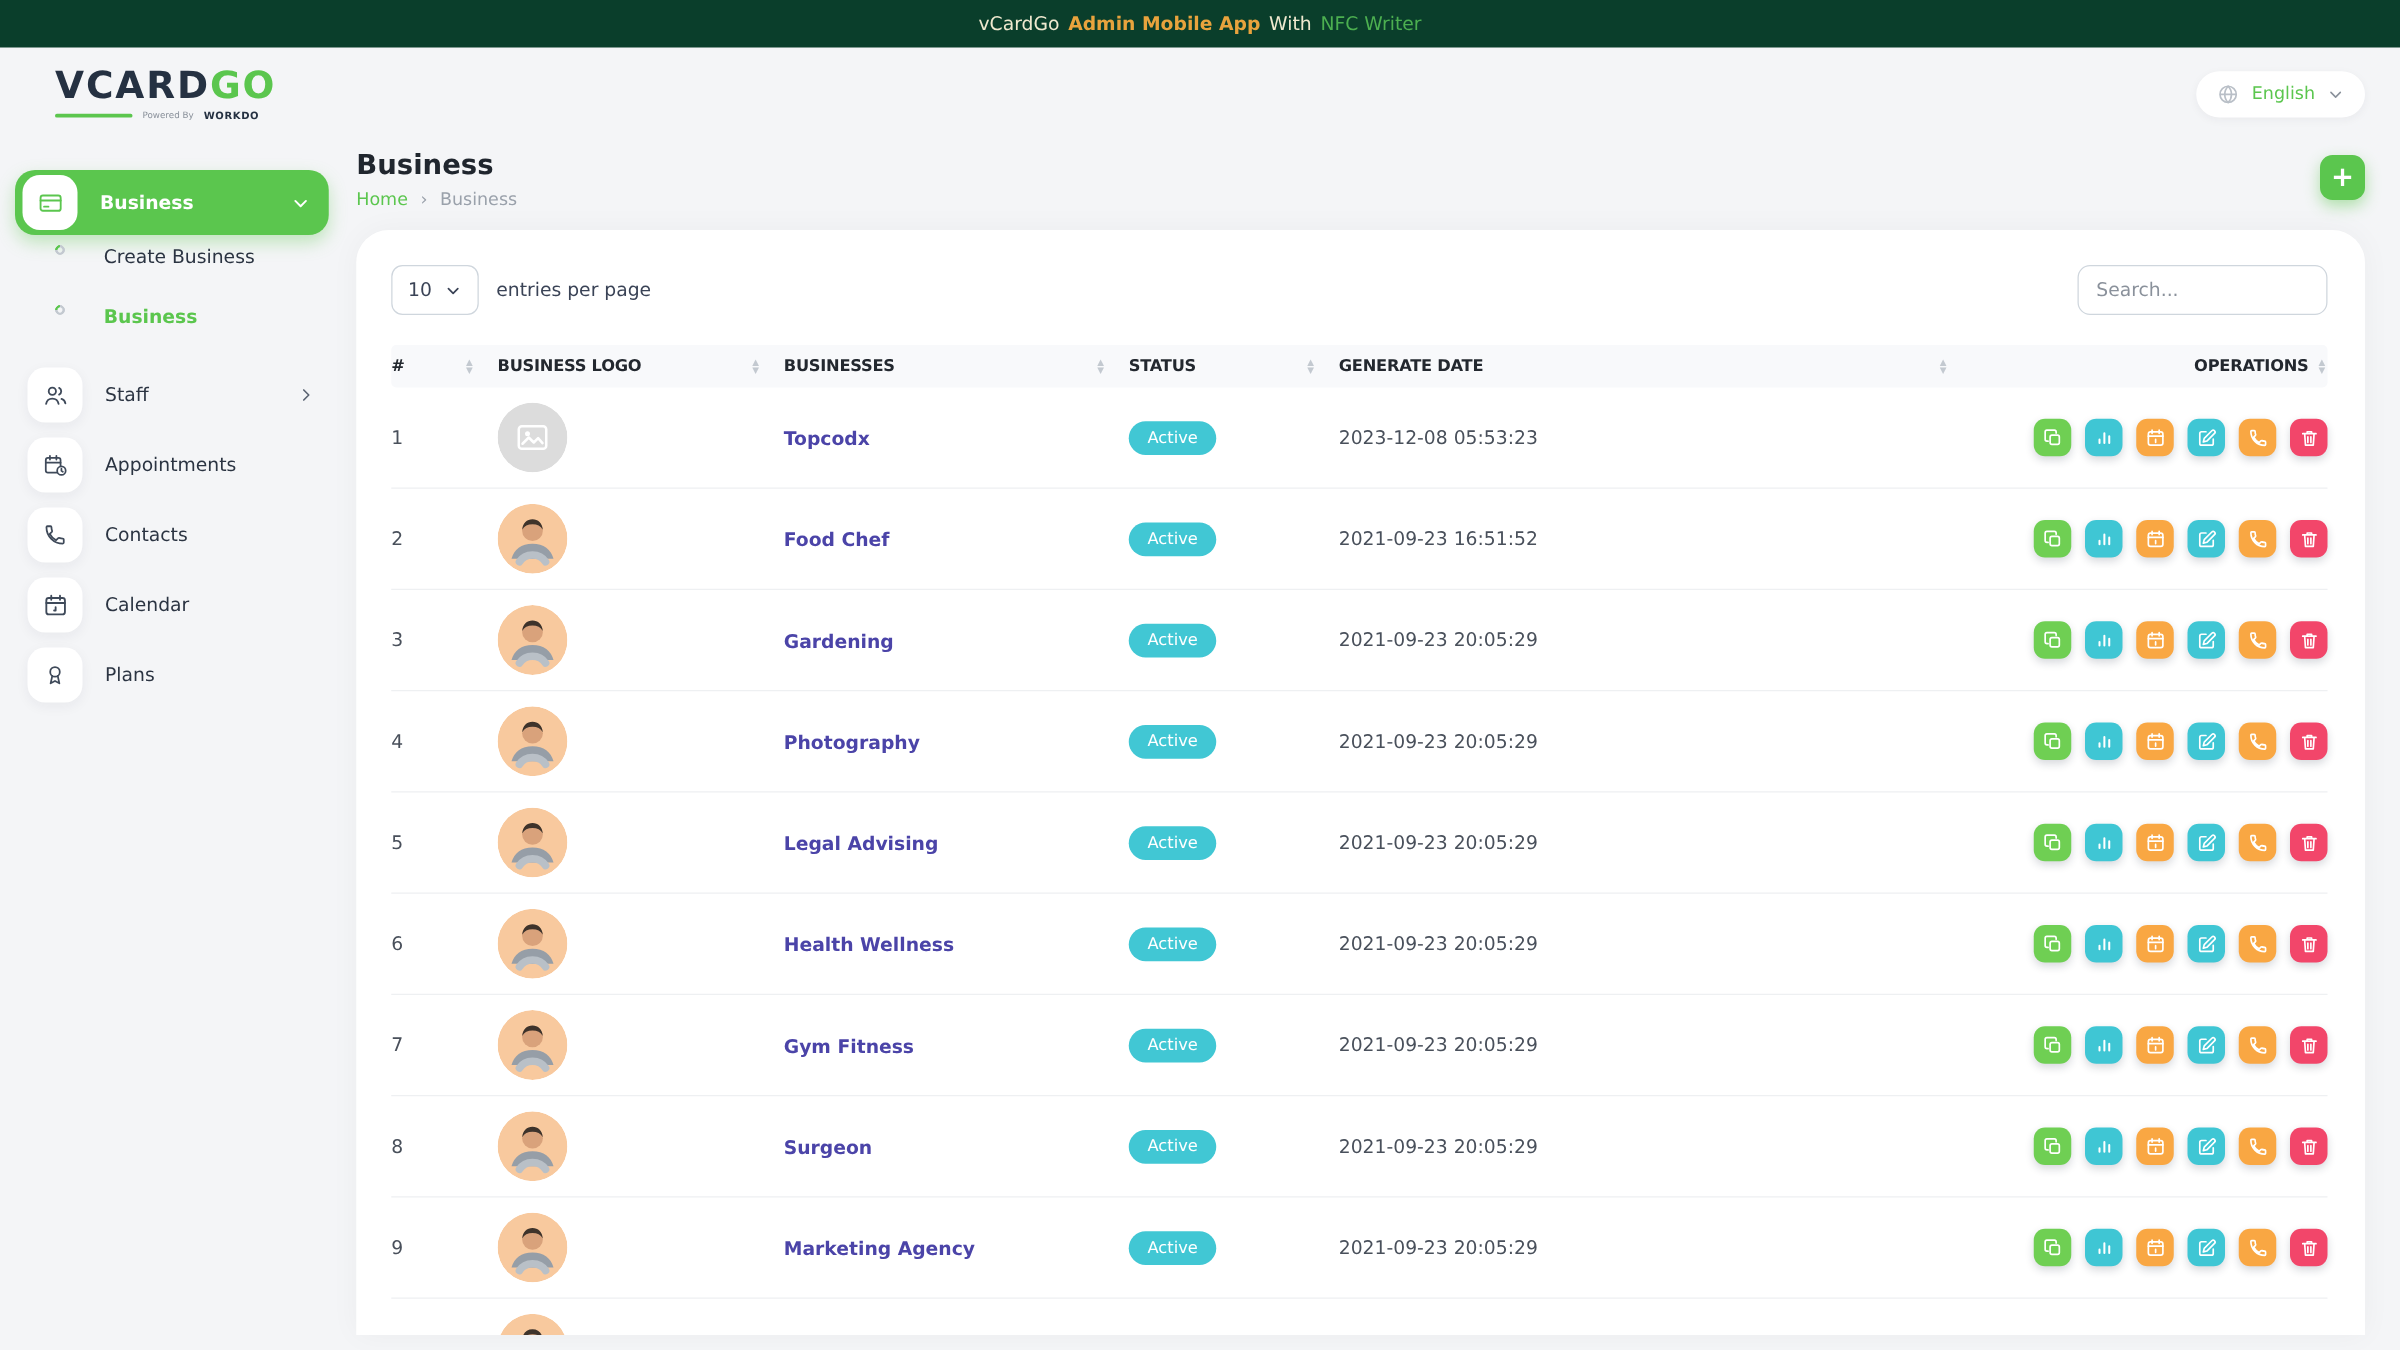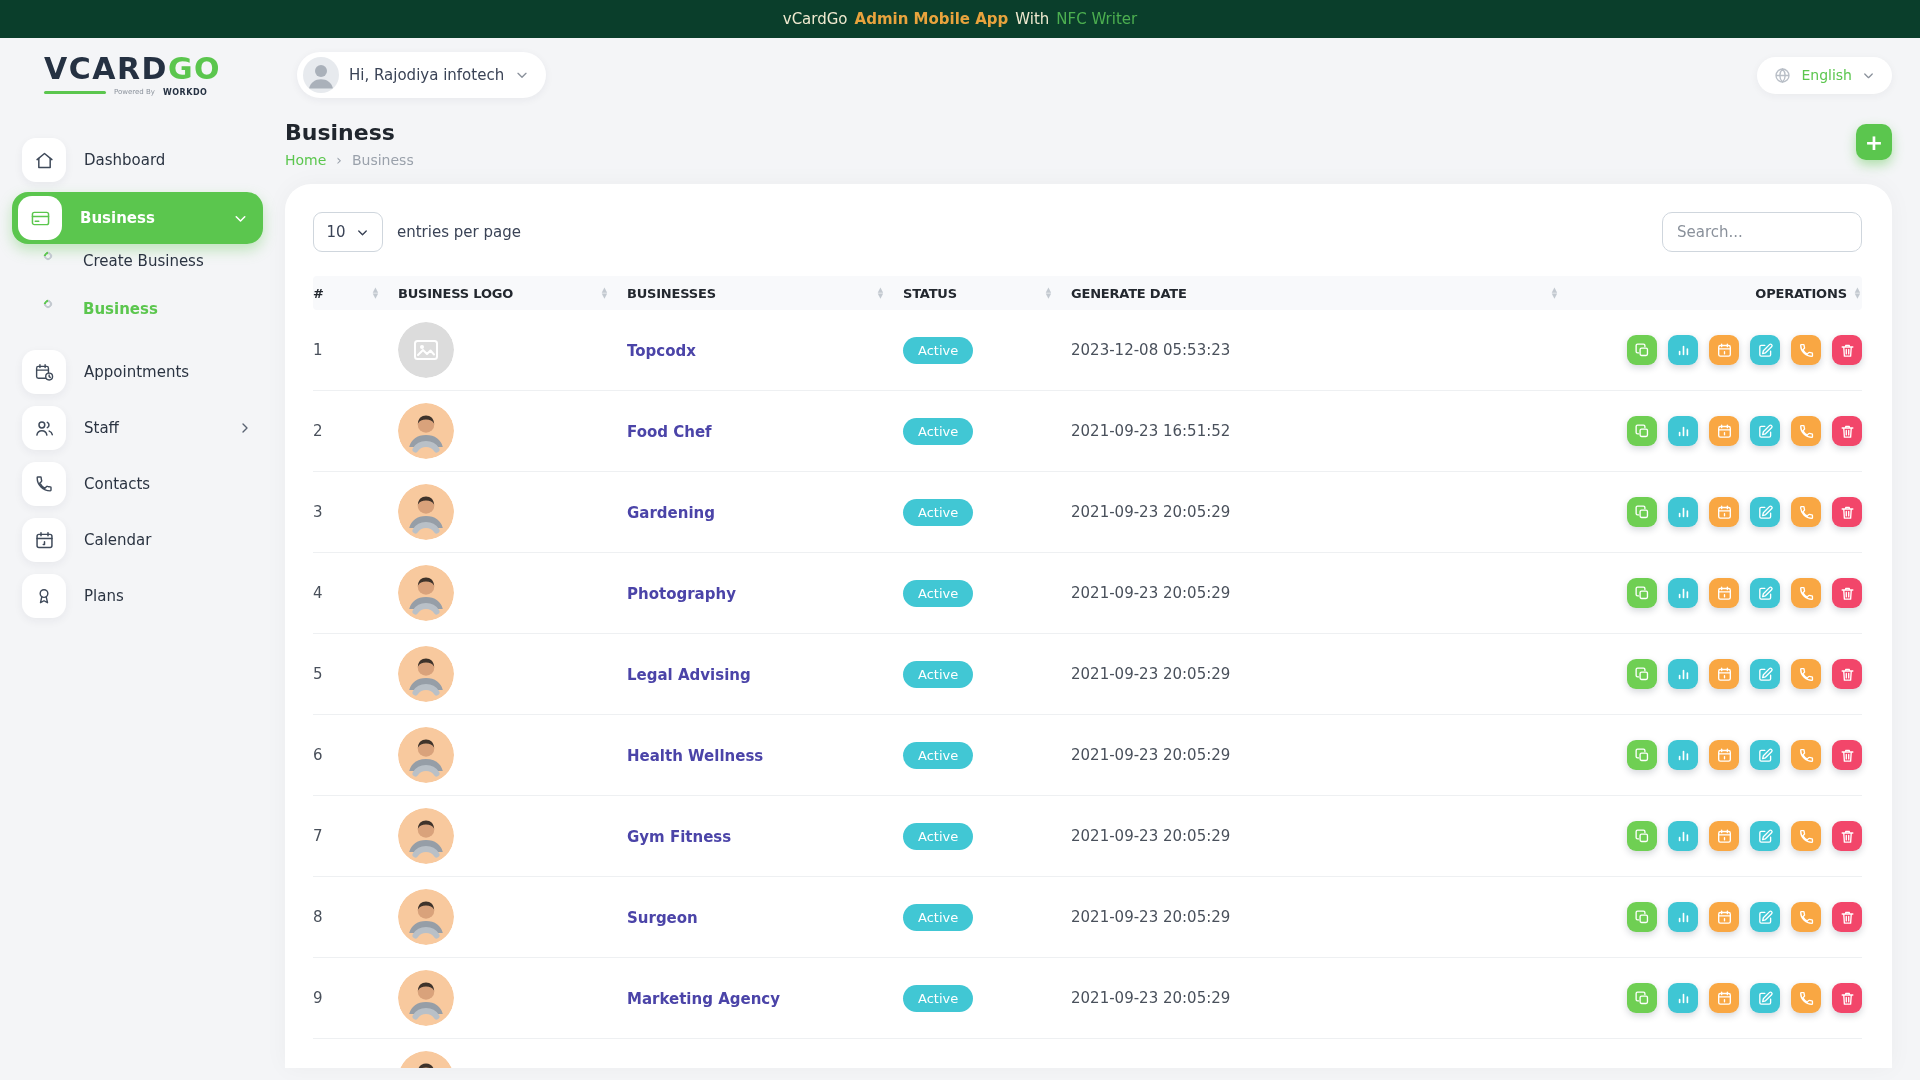--- a/index.html
+++ b/index.html
@@ -93,61 +93,38 @@
 
 <div class="header">
   <div class="logo-box">
     <div class="logo-word"><span>VCARD</span><span class="go">GO</span></div>
     <div class="logo-sub">
       <span class="logo-line"></span>
       <span class="tag">Powered By</span>
       <span class="brand">WORKDO</span>
     </div>
   </div>
-  <div class="user-pill">
-    <span class="user-avatar">
-      <svg viewBox="0 0 24 24" width="36" height="36">
-          <circle cx="12" cy="9.3" r="4" fill="#aab1ba"></circle>
-          <path d="M4 21c.9-4 4.1-6.2 8-6.2s7.1 2.2 8 6.2z" fill="#aab1ba"></path>
-        </svg>
-    </span>
-    <span class="user-name">Hi, Rajodiya infotech</span>
-    <span class="chev">
-      <svg viewBox="0 0 24 24" width="16" height="16" fill="none" stroke="currentColor" stroke-width="2" stroke-linecap="round" stroke-linejoin="round">
-          <path d="M6 9.5l6 6 6-6"></path>
-        </svg>
-    </span>
-  </div>
   <div class="lang-pill">
     <span class="globe">
       <svg viewBox="0 0 24 24" width="19" height="19" fill="none" stroke="currentColor" stroke-width="1.7">
           <circle cx="12" cy="12" r="8.2"></circle>
           <path d="M3.8 12h16.4M12 3.8c-2.3 2.3-3.4 5.1-3.4 8.2s1.1 5.9 3.4 8.2c2.3-2.3 3.4-5.1 3.4-8.2S14.3 6.1 12 3.8z"></path>
         </svg>
     </span>
     <span class="lang-label">English</span>
     <span class="chev">
       <svg viewBox="0 0 24 24" width="15" height="15" fill="none" stroke="currentColor" stroke-width="2" stroke-linecap="round" stroke-linejoin="round">
           <path d="M6 9.5l6 6 6-6"></path>
         </svg>
     </span>
   </div>
 </div>
 
 <div class="shell">
   <nav class="sidebar" id="sidebar">
-      <div class="side-item">
-    <span class="icon-box">
-          <svg viewBox="0 0 24 24" width="21" height="21" fill="none" stroke="currentColor" stroke-linecap="round" stroke-linejoin="round" stroke-width="1.7">
-            <path d="M3.5 11 12 4l8.5 7"></path>
-            <path d="M5.5 9.8V20h13V9.8"></path>
-          </svg>
-        </span>
-    <span class="side-label">Dashboard</span>
-  </div>
       <div class="side-item active">
     <span class="icon-box">
           <svg viewBox="0 0 24 24" width="21" height="21" fill="none" stroke="currentColor" stroke-linecap="round" stroke-linejoin="round" stroke-width="1.7">
             <rect x="2.8" y="5" width="18.4" height="14" rx="2.2"></rect>
             <path d="M2.8 9.6h18.4M6 15.2h4"></path>
           </svg>
         </span>
     <span class="side-label">Business</span>
   <span class="side-chevron">
           <svg viewBox="0 0 24 24" width="17" height="17" fill="none" stroke="currentColor" stroke-linecap="round" stroke-linejoin="round" stroke-width="2.2">
@@ -158,43 +135,43 @@
       <div class="side-sub">
     <span class="bullet"></span>
     <span class="sub-label">Create Business</span>
   </div>
       <div class="side-sub active">
     <span class="bullet"></span>
     <span class="sub-label">Business</span>
   </div>
       <div class="side-item">
     <span class="icon-box">
-          <svg viewBox="0 0 24 24" width="21" height="21" fill="none" stroke="currentColor" stroke-linecap="round" stroke-linejoin="round" stroke-width="1.6">
-            <rect x="3" y="5" width="13.5" height="13.5" rx="2"></rect>
-            <path d="M6.8 3v3.4M12.7 3v3.4M3 9.3h13.5"></path>
-            <circle cx="17.3" cy="16.6" r="3.9" fill="#fff"></circle>
-            <path d="M17.3 14.8v1.9l1.3.9"></path>
-          </svg>
-        </span>
-    <span class="side-label">Appointments</span>
-  </div>
-      <div class="side-item">
-    <span class="icon-box">
           <svg viewBox="0 0 24 24" width="21" height="21" fill="none" stroke="currentColor" stroke-linecap="round" stroke-linejoin="round" stroke-width="1.7">
             <circle cx="9" cy="8" r="3.3"></circle>
             <path d="M3.3 19.5c.6-3.2 3-4.8 5.7-4.8s5.1 1.6 5.7 4.8M15.2 5a3.3 3.3 0 0 1 0 6M17.4 15c2 .6 3.1 2 3.5 4.1"></path>
           </svg>
         </span>
     <span class="side-label">Staff</span>
   <span class="side-chevron">
           <svg viewBox="0 0 24 24" width="16" height="16" fill="none" stroke="currentColor" stroke-linecap="round" stroke-linejoin="round" stroke-width="2">
             <path d="M9 6l6 6-6 6"></path>
           </svg>
         </span>
       </div>
+      <div class="side-item">
+    <span class="icon-box">
+          <svg viewBox="0 0 24 24" width="21" height="21" fill="none" stroke="currentColor" stroke-linecap="round" stroke-linejoin="round" stroke-width="1.6">
+            <rect x="3" y="5" width="13.5" height="13.5" rx="2"></rect>
+            <path d="M6.8 3v3.4M12.7 3v3.4M3 9.3h13.5"></path>
+            <circle cx="17.3" cy="16.6" r="3.9" fill="#fff"></circle>
+            <path d="M17.3 14.8v1.9l1.3.9"></path>
+          </svg>
+        </span>
+    <span class="side-label">Appointments</span>
+  </div>
       <div class="side-item">
     <span class="icon-box">
           <svg viewBox="0 0 24 24" width="20" height="20" fill="none" stroke="currentColor" stroke-linecap="round" stroke-linejoin="round" stroke-width="1.7">
             <path d="M7 10.9c1.4 2.7 3.4 4.7 6.1 6.1l2-2c.3-.3.7-.4 1-.2 1.1.4 2.2.6 3.4.6.5 0 .9.4.9.9v3c0 .5-.4.9-.9.9C10.8 20.2 3.8 13.2 3.8 4.5c0-.5.4-.9.9-.9h3c.5 0 .9.4.9.9 0 1.2.2 2.3.6 3.4.1.3 0 .7-.2 1l-2 2z"></path>
           </svg>
         </span>
     <span class="side-label">Contacts</span>
   </div>
       <div class="side-item">
     <span class="icon-box">

